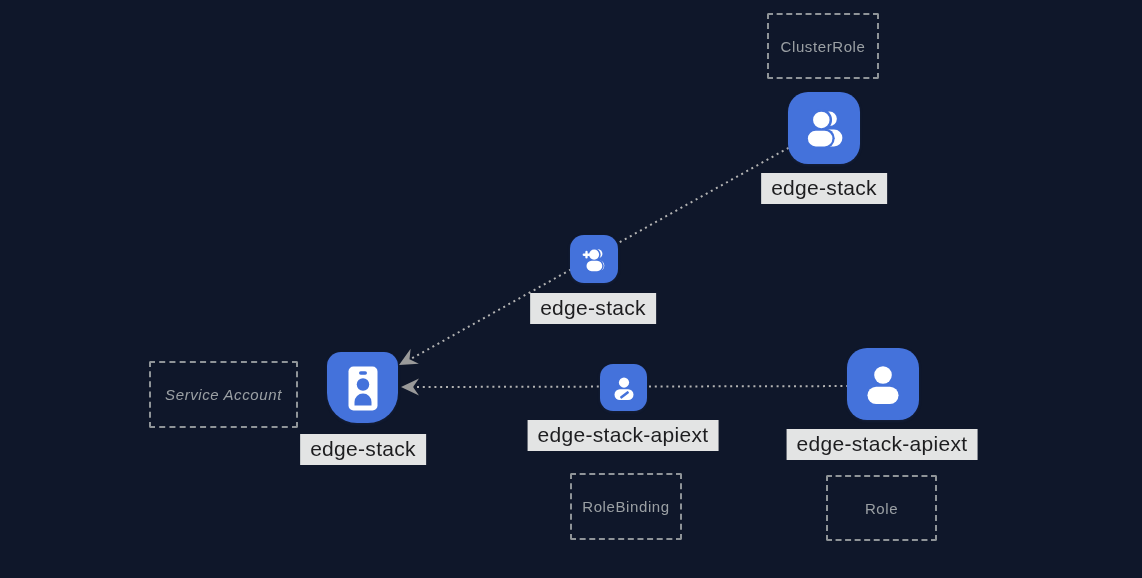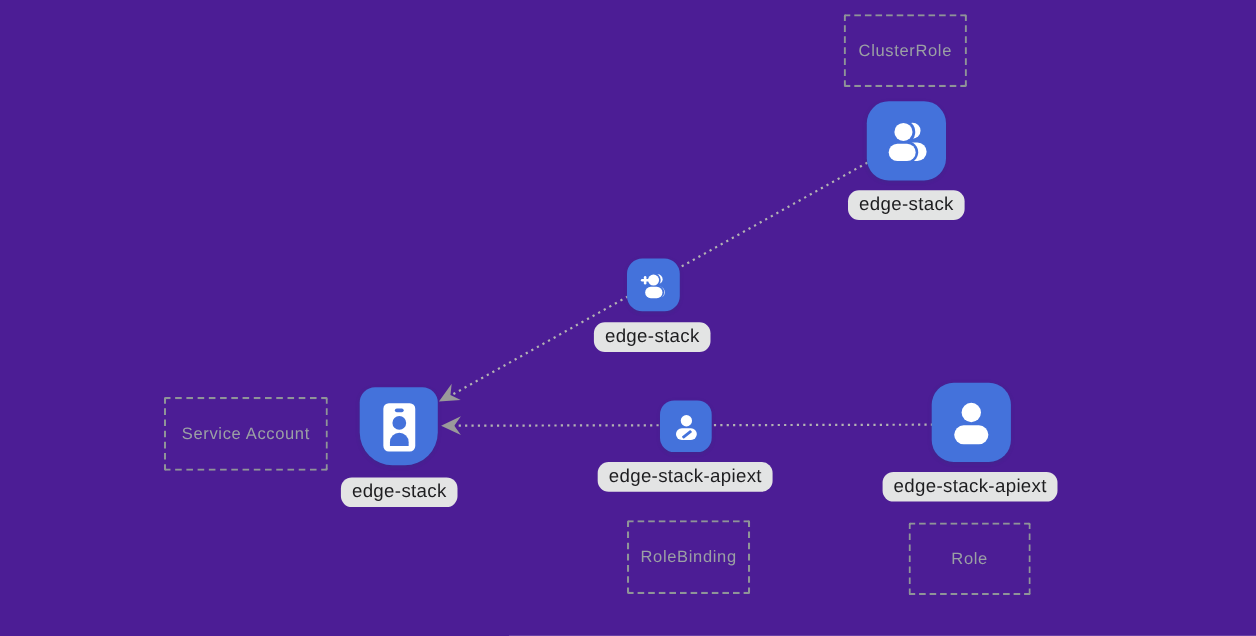--- a/index.html
+++ b/index.html
@@ -4,21 +4,21 @@
 <style>
   html, body { margin: 0; padding: 0; }
   body {
     font-family: "Liberation Sans", "DejaVu Sans", sans-serif;
     background: #f5f6f6;
   }
   .stage {
     position: relative;
     width: 1142px;
     height: 578px;
-    background: #4c1d95;
+    background: #0f172a;
     overflow: hidden;
   }
   .edges {
     position: absolute;
     left: 0; top: 0;
     z-index: 0;
   }
   .tbox {
     position: absolute;
     border: 2px dashed #8f9498;
@@ -39,31 +39,31 @@
     align-items: center;
     justify-content: center;
     z-index: 2;
     box-shadow: 0 1px 3px rgba(40,60,120,0.25);
   }
   .chip {
     position: absolute;
     transform: translateX(-50%);
     background: #e3e4e4;
     color: #1d1d1f;
-    font-size: 17px;
+    font-size: 21px;
     letter-spacing: 0.3px;
     padding: 3px 10px 4px 10px;
-    border-radius: 10px;
+    border-radius: 0;
     white-space: nowrap;
     z-index: 2;
   }
   
   #box-clusterrole        { left: 767px; top: 13px;  width: 112px; height: 66px; }
   #box-clusterrolebinding { left: 462px; top: 142px; width: 183px; height: 67px; }
-  #box-serviceaccount     { left: 149px; top: 361px; width: 149px; height: 67px; }
+  #box-serviceaccount     { left: 149px; top: 361px; width: 149px; height: 67px; font-style: italic; }
   #box-rolebinding        { left: 570px; top: 473px; width: 112px; height: 67px; }
   #box-role               { left: 826px; top: 475px; width: 111px; height: 66px; }
 
   #icon-clusterrole        { left: 788px; top: 92px;  width: 72px; height: 72px; border-radius: 20px; }
   #icon-clusterrolebinding { left: 570px; top: 235px; width: 48px; height: 48px; border-radius: 14px; }
   #icon-serviceaccount     { left: 327px; top: 352px; width: 71px; height: 71px; border-radius: 14px 14px 30px 30px; }
   #icon-rolebinding        { left: 600px; top: 364px; width: 47px; height: 47px; border-radius: 13px; }
   #icon-role               { left: 847px; top: 348px; width: 72px; height: 72px; border-radius: 20px; }
 
   #chip-clusterrole        { left: 824px; top: 173px; }

